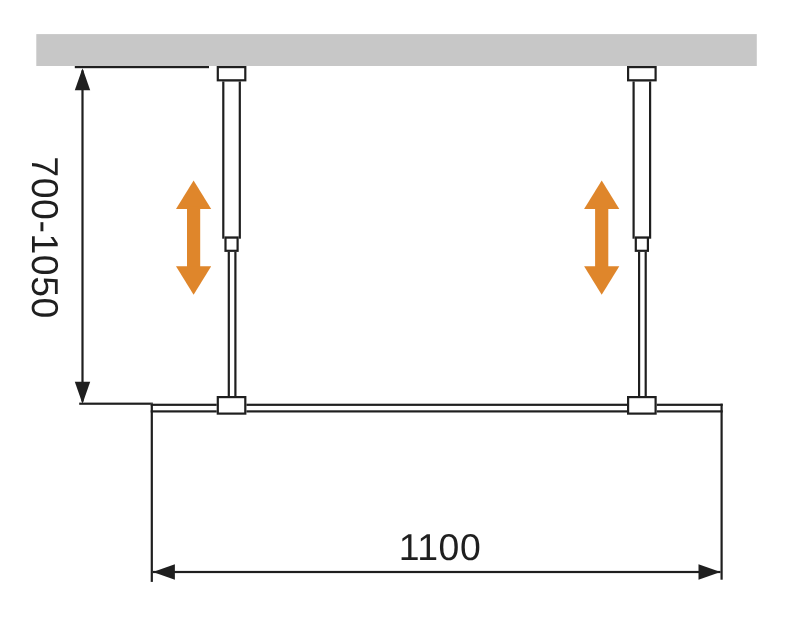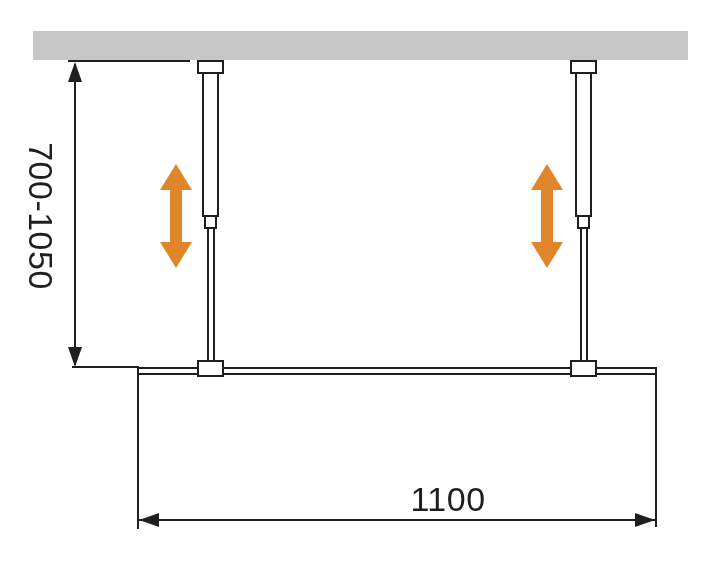--- a/index.html
+++ b/index.html
@@ -63,21 +63,20 @@
     color: var(--line);
     font-size: 34px;
     letter-spacing: 0.5px;
     white-space: nowrap;
   }
   .dim-label.vertical {
     transform: translate(-50%, -50%) rotate(90deg);
   }
   .dim-label.horizontal {
     transform: translate(-50%, -50%);
-    margin-left: 48px;
   }
 
   
   .rod { width: 27px; height: 317px; }
   .rod > div { position: absolute; box-sizing: border-box; background: #ffffff; }
   .rod .tube {
     left: 5px; top: 12px; width: 17px; height: 145px;
     border: 2px solid var(--line);
   }
   .rod .collar {

